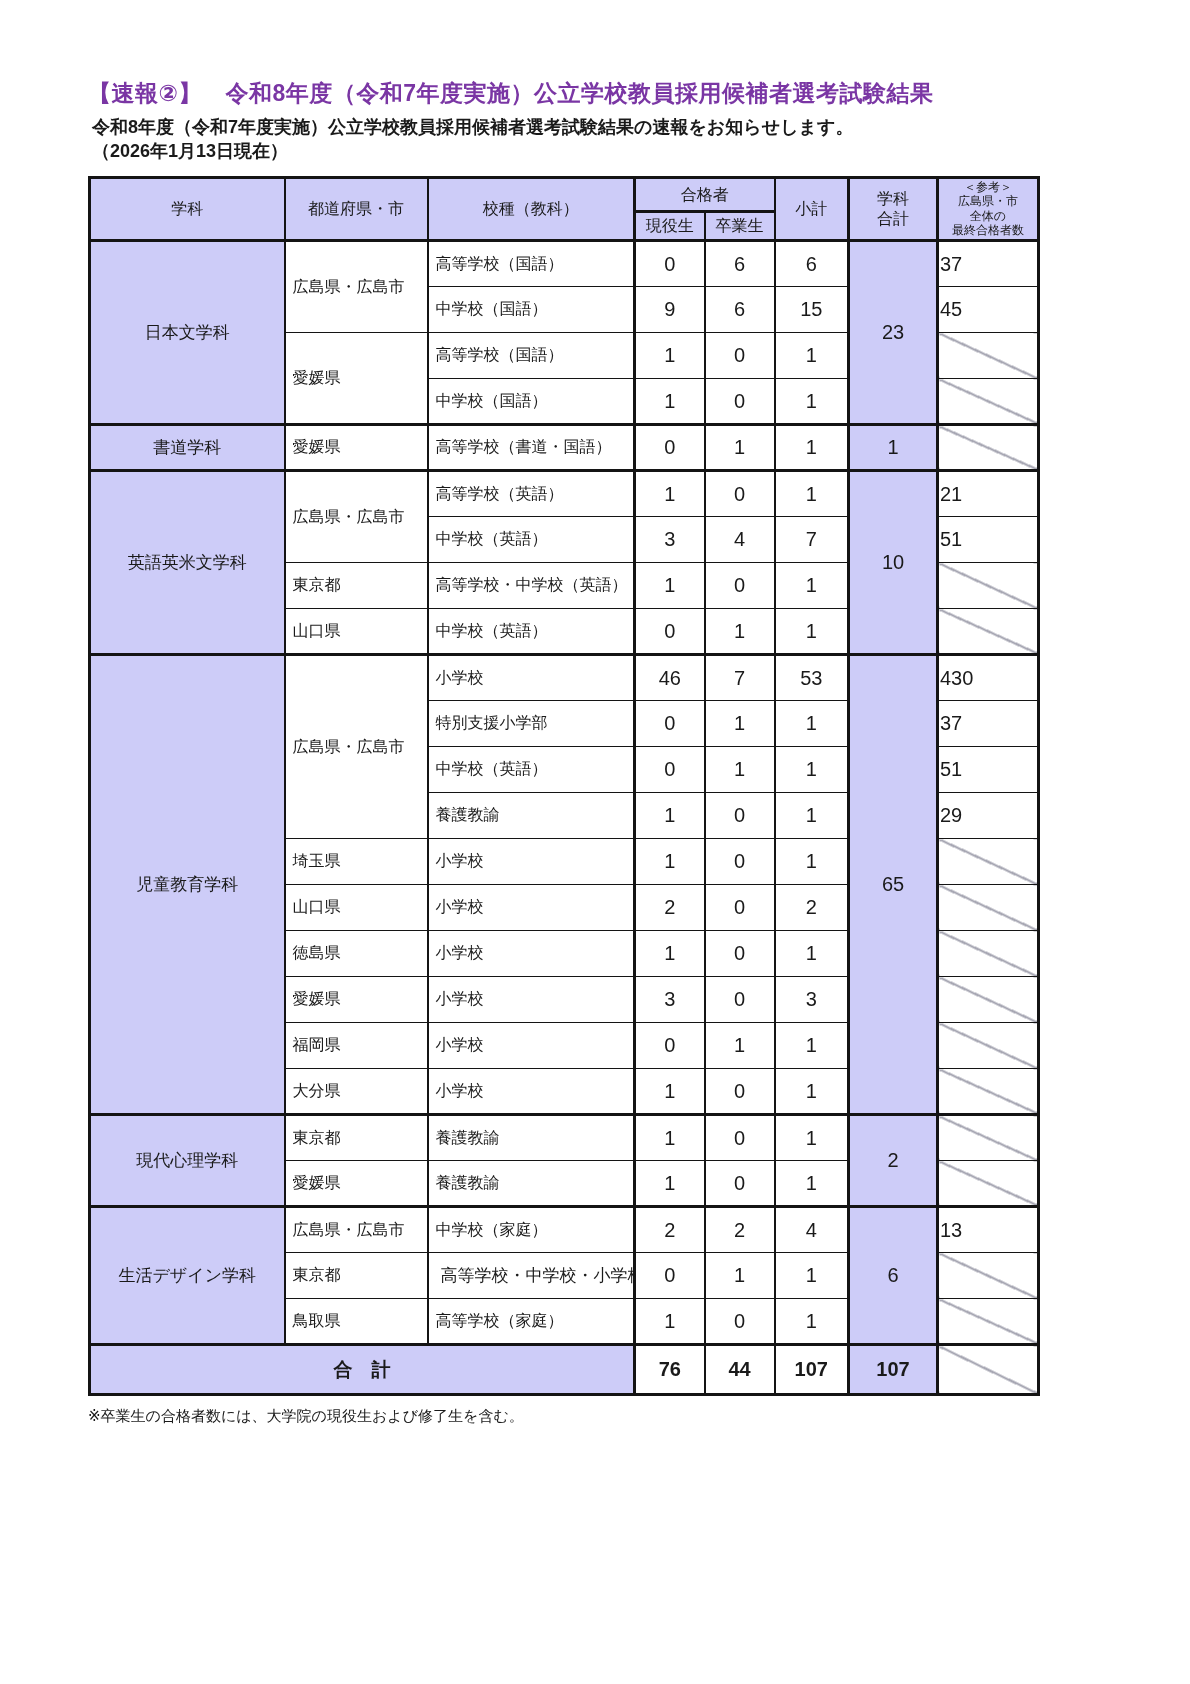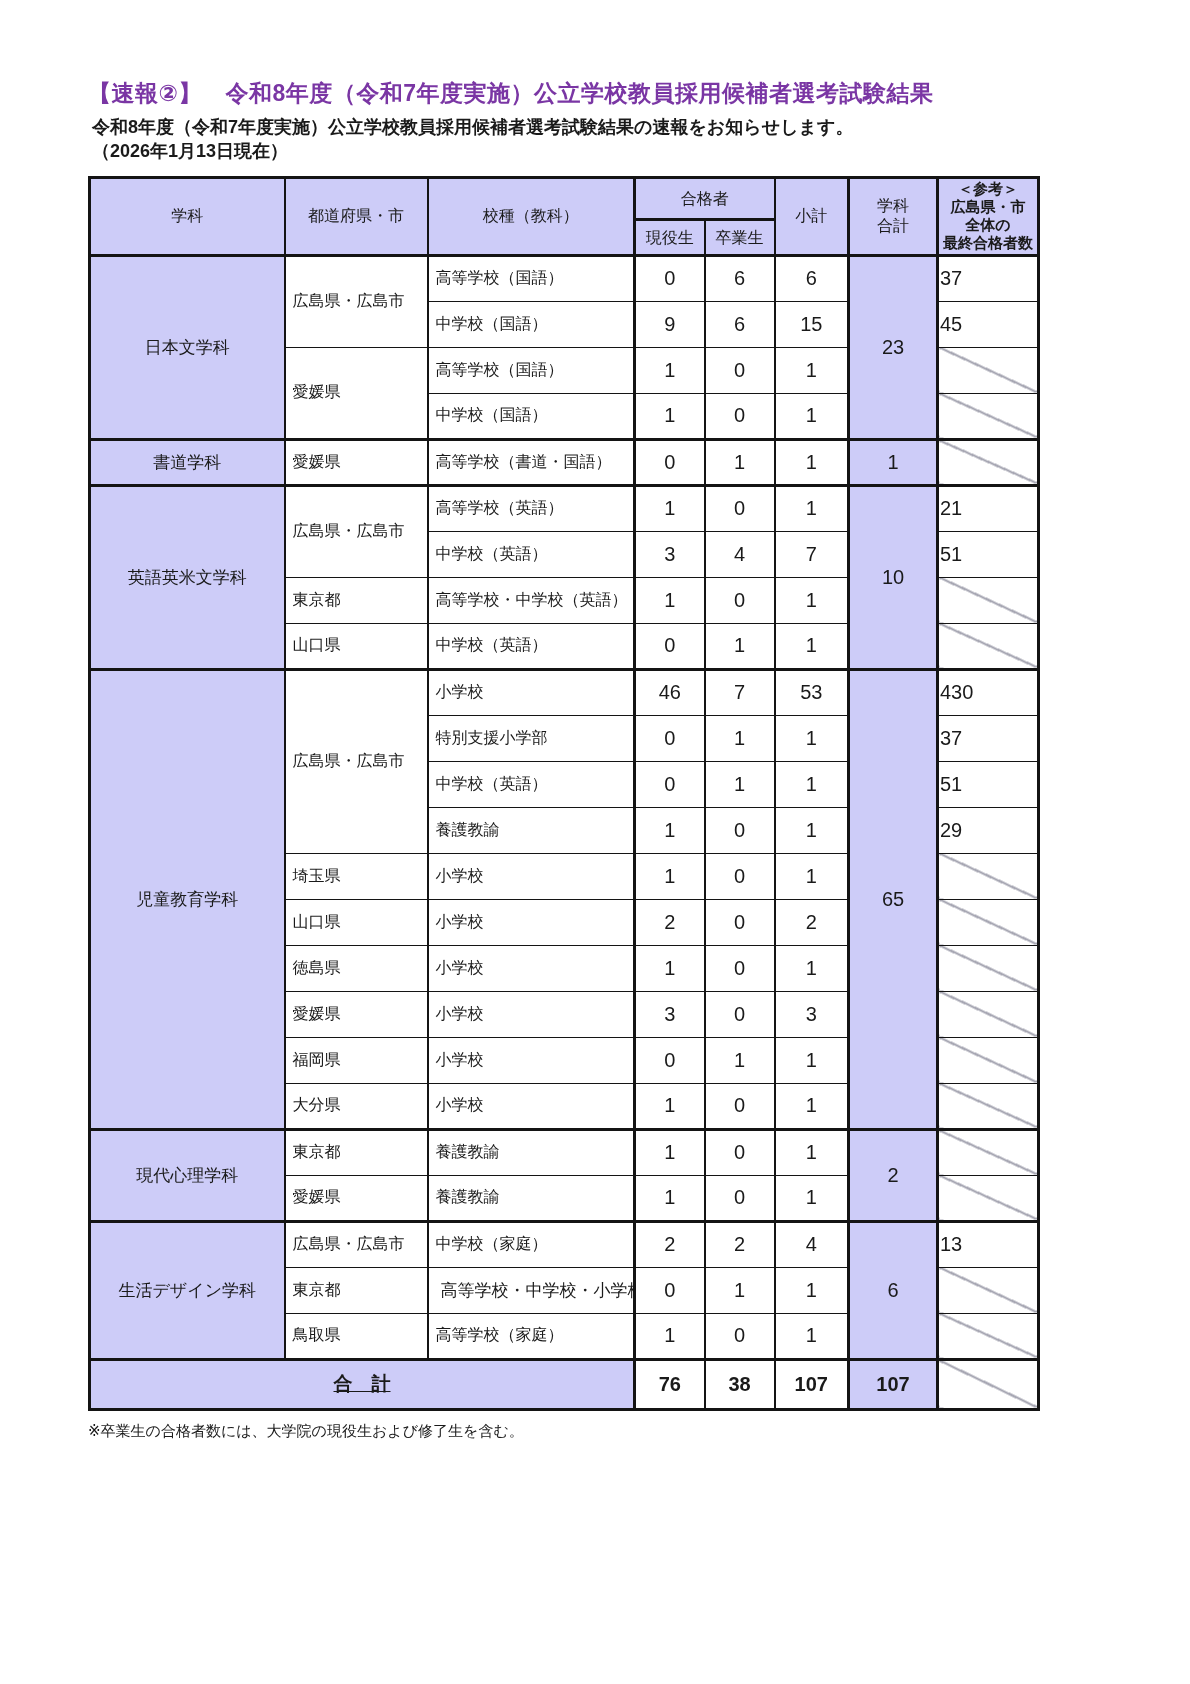--- a/index.html
+++ b/index.html
@@ -22,41 +22,41 @@
     border:2px solid #141414;
     border-top-width:1.5px;border-bottom-width:1.5px;
     overflow:hidden;white-space:nowrap;
   }
   thead th{
     background:#cdccf8;font-weight:normal;font-size:16px;text-align:center;
     white-space:pre-line;line-height:1.25;border-top-width:3px;border-bottom-width:2px;
   }
   thead tr.h1{height:34px;}
   thead tr.h2{height:28px;}
-  th.ref-head{font-size:15px;line-height:1.22;font-weight:bold;}
+  th.ref-head{font-size:12px;line-height:1.22;}
   tbody tr{height:46px;}
   tr.section-start td, tr.section-start th{border-top-width:3px;}
   td.dept-cell{background:#cdccf8;text-align:center;font-size:17px;}
   td.pref-cell{font-size:16px;text-align:left;padding:0 12px 0 7px;}
   td.school-cell{font-size:16px;text-align:left;padding:0 3px 0 7px;}
   td.school-cell.small{font-size:17px;padding-left:12px;}
   td.num{font-size:20px;text-align:center;}
   td.dept-total{background:#cdccf8;font-size:20px;text-align:center;}
   td.ref{text-align:left;font-size:20px;}
   .bl-thick{border-left-width:3px !important;}
   td.diag{
     background:linear-gradient(to right top,
       transparent calc(50% - 1.2px),
       #a8a8b4 calc(50% - 1.2px),
       #a8a8b4 calc(50% + 1.2px),
       transparent calc(50% + 1.2px));
   }
   tr.total-row{height:50px;}
   tr.total-row td{border-top-width:3px;font-weight:bold;}
-  td.total-label{background:#cdccf8;font-size:19px;text-align:center;text-decoration:underline;}
+  td.total-label{background:#cdccf8;font-size:19px;text-align:center;}
   .footnotes{margin-top:9px;font-size:15px;line-height:1.5;}
 </style>
 </head>
 <body>
 
 <div class="content">
   <h1 class="page-title">【速報②】　令和8年度（令和7年度実施）公立学校教員採用候補者選考試験結果</h1>
   <div class="intro">令和8年度（令和7年度実施）公立学校教員採用候補者選考試験結果の速報をお知らせします。</div>
   <div class="intro">（2026年1月13日現在）</div>
 
@@ -285,21 +285,21 @@
           <td class="pref-cell" rowspan="1">鳥取県</td>
           <td class="school-cell">高等学校（家庭）</td>
           <td class="num bl-thick">1</td>
           <td class="num">0</td>
           <td class="num">1</td>
           <td class="ref diag bl-thick"></td>
         </tr>
         <tr class="total-row">
           <td class="total-label" colspan="3">合　計</td>
           <td class="num bl-thick">76</td>
-          <td class="num">38</td>
+          <td class="num">44</td>
           <td class="num">107</td>
           <td class="dept-total bl-thick">107</td>
           <td class="ref diag bl-thick"></td>
         </tr>
       </tbody>
   </table>
 
   <div class="footnotes">
     <div>※卒業生の合格者数には、大学院の現役生および修了生を含む。</div>
   </div>

